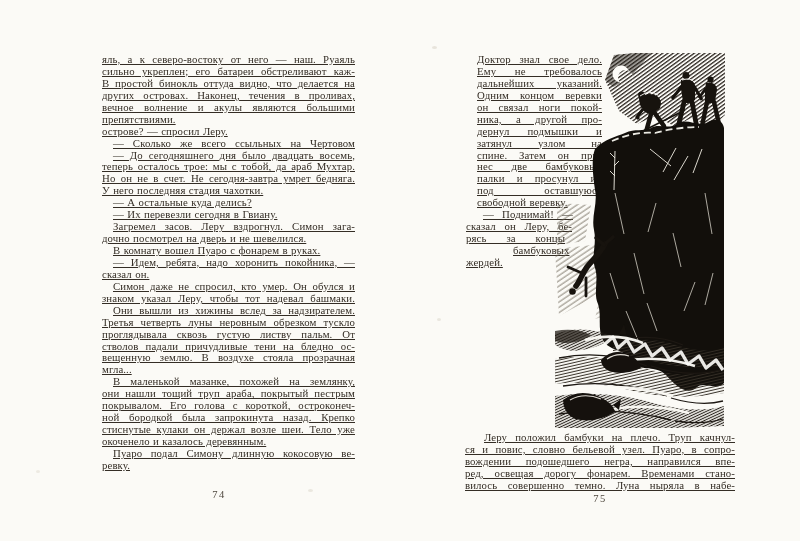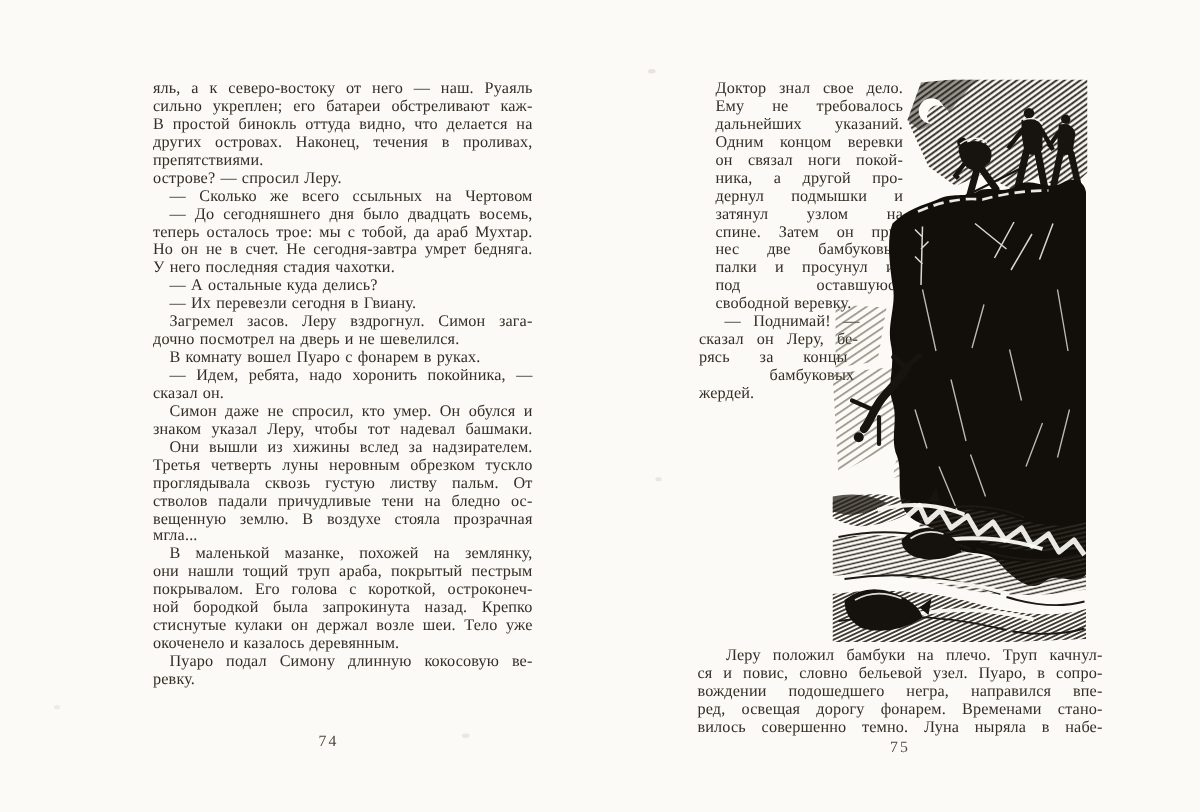--- a/index.html
+++ b/index.html
@@ -1,19 +1,19 @@
 <!DOCTYPE html>
 <html><head>
 <meta charset="utf-8">
 <style>
   html,body{margin:0;padding:0;background:#fbfaf6;}
   .stage{position:relative;width:800px;height:541px;background:#fbfaf6;overflow:hidden;
          font-family:"Liberation Serif","DejaVu Serif",serif;color:#342d25;}
   .textcol{position:absolute;font-size:10.8px;line-height:11.93px;letter-spacing:.1px;word-spacing:.6px;}
-  .tl{text-align:justify;box-sizing:border-box;white-space:normal;}
+  .tl{text-align:justify;box-sizing:border-box;white-space:normal;text-decoration:underline;}
   .tl.just{text-align-last:justify;}
   .tl.ind{padding-left:11px;}
   .right-bottom .tl.ind{padding-left:19px;}
   .right-column-tail .tl.ind{padding-left:17px;}
   .left-text{left:102px;top:54px;width:253px;}
   .right-column{left:477px;top:54px;width:125px;}
   .right-column-tail{left:466px;top:209px;width:110px;}
   .right-bottom{left:465px;top:432px;width:270px;}
   .pagenum{position:absolute;font-size:10.5px;letter-spacing:1.5px;color:#4e473e;text-align:center;width:60px;}
   .pn-left{left:189px;top:489px;}
@@ -28,20 +28,21 @@
 </head>
 <body>
 
 <div class="stage">
 
   <div class="textcol left-text">
       <div class="tl just">яль, а к северо-востоку от него — наш. Руаяль</div>
       <div class="tl just">сильно укреплен; его батареи обстреливают каж-</div>
       <div class="tl just">В простой бинокль оттуда видно, что делается на</div>
       <div class="tl just">других островах. Наконец, течения в проливах,</div>
+      <div class="tl just">вечное волнение и акулы являются большими</div>
       <div class="tl">препятствиями.</div>
       <div class="tl">острове? — спросил Леру.</div>
       <div class="tl ind just">— Сколько же всего ссыльных на Чертовом</div>
       <div class="tl ind just">— До сегодняшнего дня было двадцать восемь,</div>
       <div class="tl just">теперь осталось трое: мы с тобой, да араб Мухтар.</div>
       <div class="tl just">Но он не в счет. Не сегодня-завтра умрет бедняга.</div>
       <div class="tl">У него последняя стадия чахотки.</div>
       <div class="tl ind">— А остальные куда делись?</div>
       <div class="tl ind">— Их перевезли сегодня в Гвиану.</div>
       <div class="tl ind just">Загремел засов. Леру вздрогнул. Симон зага-</div>

